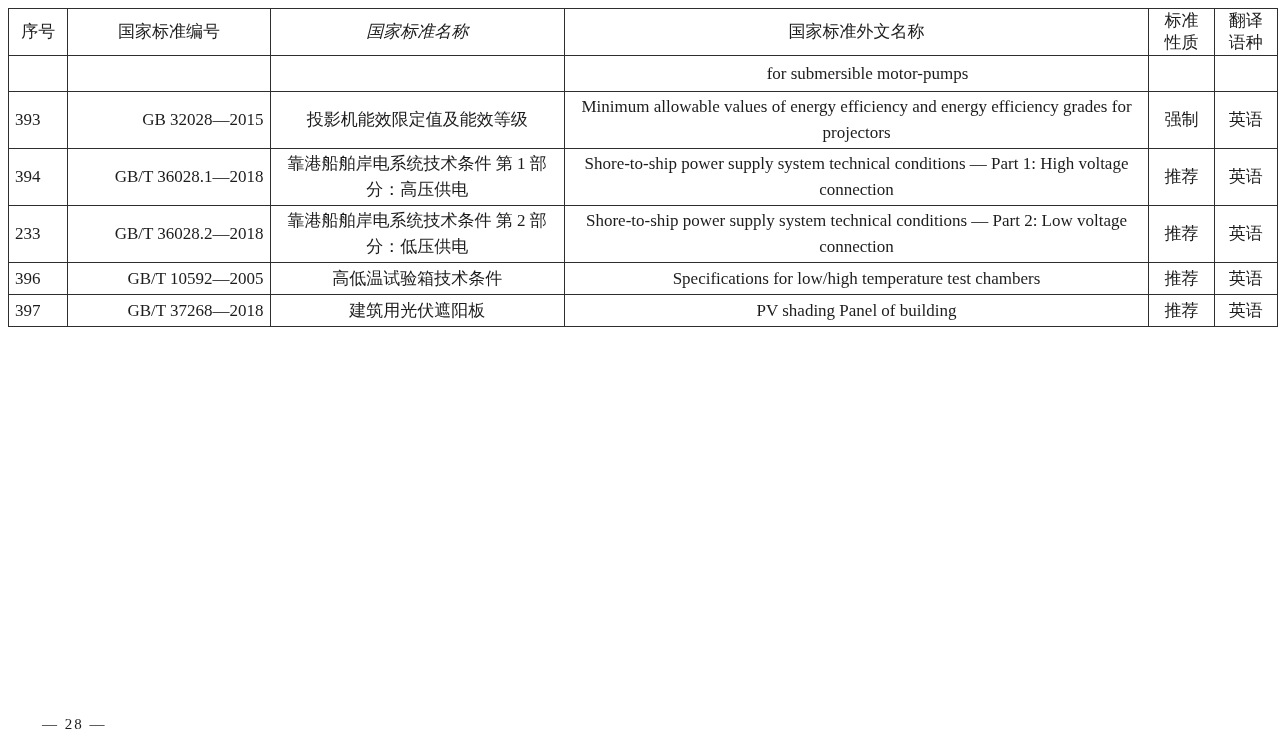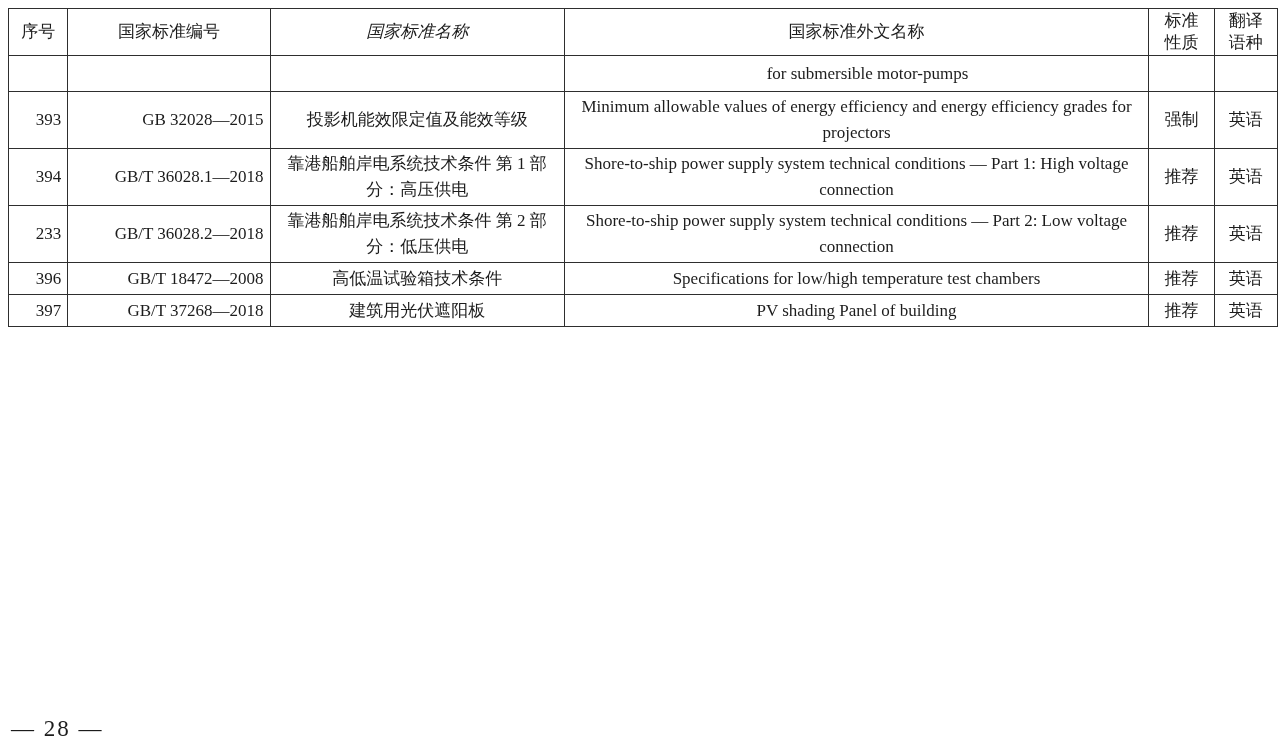--- a/index.html
+++ b/index.html
@@ -40,35 +40,35 @@
   table.std-table thead th {
     font-family: "Liberation Sans", "DejaVu Sans", sans-serif;
     font-weight: 500;
     font-size: 17px;
     text-align: center;
     height: 44px;
     line-height: 22px;
   }
   th .hline { display: block; }
   
-  .col-index    { width: 58px;  text-align: right; }
+  .col-index    { width: 58px;  text-align: left; }
   .col-code     { width: 198px; text-align: right; }
   .col-name_cn  { width: 288px; text-align: center; padding-left: 8px; }
   .col-name_en  { width: 572px; text-align: center; }
   .col-nature   { width: 64px;  text-align: center; }
   .col-lang     { width: 62px;  text-align: center; }
   
   tr.row-s td { height: 29px; }
   tr.row-m td { height: 33px; padding-left: 28px; }
   tr.row-l td { height: 54px; }
   .footer {
     position: absolute;
-    left: 11px;
+    left: 42px;
     top: 716px;
-    font-size: 23px;
+    font-size: 15px;
     letter-spacing: 2px;
     color: #1c1c1c;
     font-family: "Liberation Serif", "DejaVu Serif", serif;
   }
 </style>
 </head>
 <body>
 
 <div class="page">
 
@@ -125,21 +125,21 @@
         <tr class="row-l">
           <td class="col-index">233</td>
           <td class="col-code">GB/T 36028.2—2018</td>
           <td class="col-name_cn">靠港船舶岸电系统技术条件 第 2 部分：低压供电</td>
           <td class="col-name_en">Shore-to-ship power supply system technical conditions — Part 2: Low voltage connection</td>
           <td class="col-nature">推荐</td>
           <td class="col-lang">英语</td>
         </tr>
         <tr class="row-s">
           <td class="col-index">396</td>
-          <td class="col-code">GB/T 18472—2008</td>
+          <td class="col-code">GB/T 10592—2005</td>
           <td class="col-name_cn">高低温试验箱技术条件</td>
           <td class="col-name_en">Specifications for low/high temperature test chambers</td>
           <td class="col-nature">推荐</td>
           <td class="col-lang">英语</td>
         </tr>
         <tr class="row-s">
           <td class="col-index">397</td>
           <td class="col-code">GB/T 37268—2018</td>
           <td class="col-name_cn">建筑用光伏遮阳板</td>
           <td class="col-name_en">PV shading Panel of building</td>

